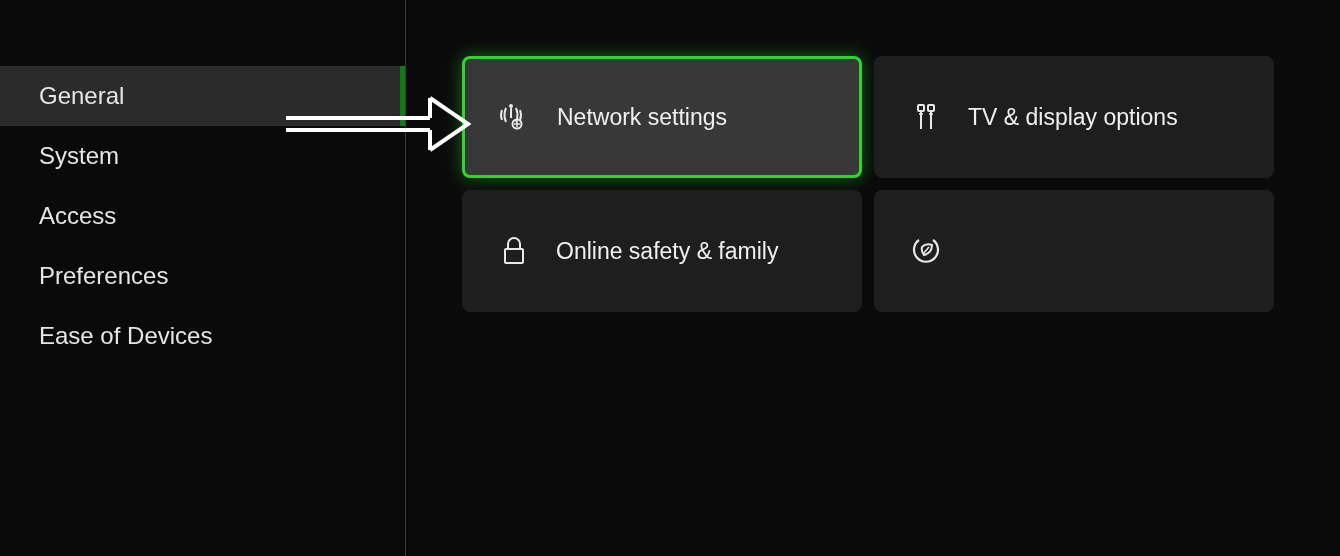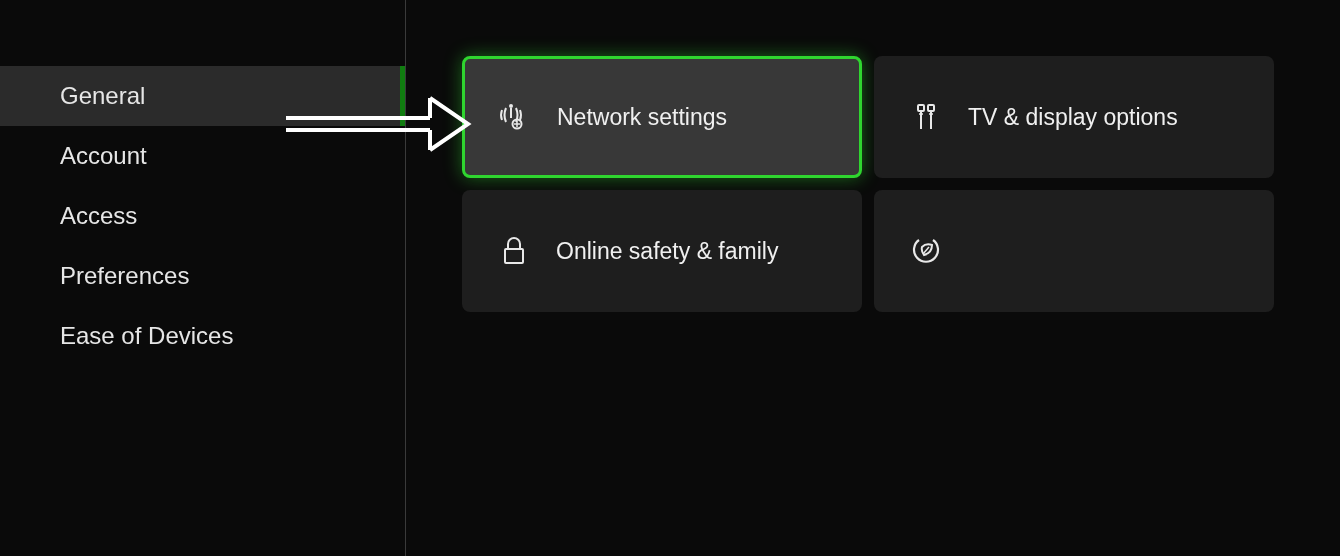--- a/index.html
+++ b/index.html
@@ -20,21 +20,21 @@
     width: 406px;
     height: 100%;
     border-right: 1px solid #3a3a3a;
     padding-top: 66px;
     position: relative;
   }
   .sidebar-item {
     height: 60px;
     display: flex;
     align-items: center;
-    padding-left: 60px;
+    padding-left: 39px;
     font-size: 24px;
     color: #e6e6e6;
     cursor: pointer;
   }
   .sidebar-item.active {
     background: #2b2b2b;
     position: relative;
   }
   .sidebar-item.active::after {
     content: "";
@@ -94,21 +94,21 @@
 </head>
 <body>
 
 <div class="app">
 
   <nav class="sidebar">
     <div class="sidebar-item active">
       <span>General</span>
     </div>
     <div class="sidebar-item">
-      <span>Account</span>
+      <span>System</span>
     </div>
     <div class="sidebar-item">
       <span>Access</span>
     </div>
     <div class="sidebar-item">
       <span>Preferences</span>
     </div>
     <div class="sidebar-item">
       <span>Ease of Devices</span>
     </div>

